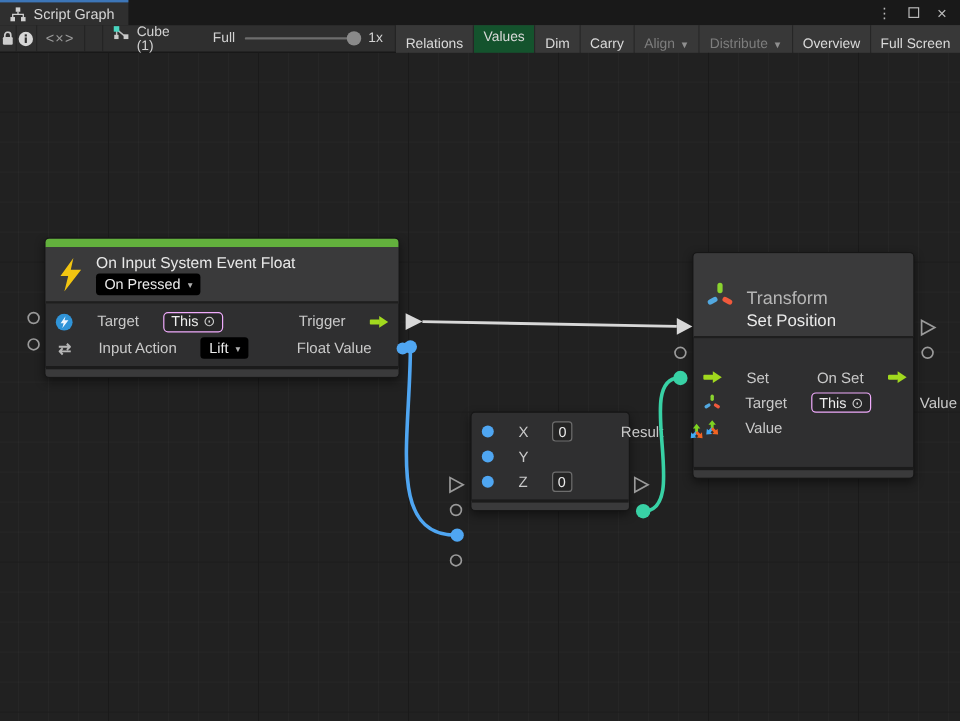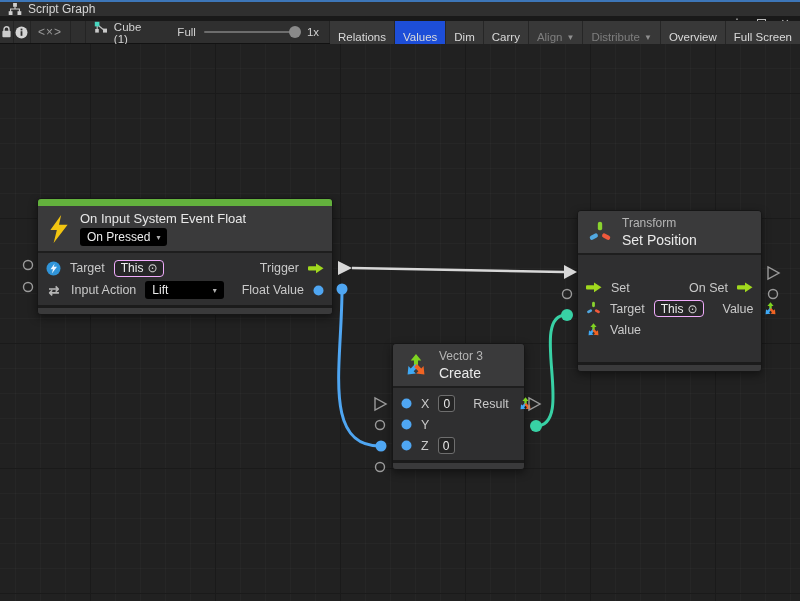--- a/index.html
+++ b/index.html
@@ -2,21 +2,21 @@
 <html><head>
 <meta charset="utf-8">
 <style>
   * { margin:0; padding:0; box-sizing:border-box; }
   html,body { width:800px; height:601px; overflow:hidden; background:#191919;
     font-family:"Liberation Sans", sans-serif; -webkit-font-smoothing:antialiased; }
   .window { position:relative; width:800px; height:601px; background:#191919; }
 
   
   .tabbar { position:absolute; left:0; top:0; width:800px; height:21px; background:#191919;
-    display:flex; align-items:stretch;flex-direction:column; }
+    display:flex; align-items:stretch; }
   .tab { display:flex; align-items:center; gap:6px; padding:0 12px 0 8px; background:#2f2f2f;
     border-top:2px solid #3d76b8; color:#d6d6d6; font-size:12px; }
   .tab-label { white-space:nowrap; }
   .win-controls { margin-left:auto; display:flex; align-items:center; gap:10px; padding-right:8px;
     color:#b9b9b9; font-size:12px; }
   .win-btn { cursor:default; display:flex; align-items:center; justify-content:center; width:14px; height:14px; }
   .maxbox { width:9px; height:9px; border:1.5px solid #b9b9b9; }
   .closex { font-size:14px; line-height:10px; }
   .menudots { font-size:12px; letter-spacing:0; }
 
@@ -27,21 +27,21 @@
   .tb-lock { width:27px; } .tb-info { width:33px; }
   .tb-crumb { width:80px; color:#9a9a9a; font-size:12px; letter-spacing:1px; }
   .tb-graphref { display:flex; align-items:flex-start; gap:6px; padding:0 10px 0 8px; }
   .tb-zoomgrp { display:flex; align-items:center; gap:8px; padding:0 8px 0 26px; }
   .zoom-track { position:relative; width:95px; height:2px; background:#6d6d6d; border-radius:1px; }
   .zoom-handle { position:absolute; right:-2px; top:-5px; width:12px; height:12px; border-radius:50%;
     background:#8a8a8a; }
   .tb-buttons { display:flex; align-items:stretch; margin-left:2px; border-left:1px solid #242424; flex:1; }
   .tb-btn { display:flex; align-items:center; gap:4px; padding:16px 8px; background:#383838;
     border-right:1px solid #262626; white-space:nowrap; color:#dadada; }
-  .tb-btn.active { background:#1d4ed8; }
+  .tb-btn.active { background:#14532d;align-items:flex-end; }
   .tb-btn.disabled { color:#7e7e7e; }
   .tb-btn .caret { font-size:8px; color:#8f8f8f; }
 
   
   .canvas { position:absolute; left:0; top:44px; width:800px; height:557px;
     background-color:#212121;
     background-image:
       linear-gradient(#1a1a1a 1px, transparent 1px),
       linear-gradient(90deg, #1a1a1a 1px, transparent 1px),
       linear-gradient(rgba(255,255,255,0.022) 1px, transparent 1px),
@@ -53,25 +53,25 @@
 
   
   .node { position:absolute; background:#2f2f30; border:1px solid #161616; border-radius:4px;
     box-shadow:0 3px 8px rgba(0,0,0,0.45); color:#c9c9c9; font-size:12.5px; }
   .node-accent { height:7px; background:#63b13d; border-radius:3px 3px 0 0; }
   .node-header { background:#3a3a3b; display:flex; align-items:center; gap:10px; padding:5px 10px;
     border-bottom:2px solid #1e1e1e; border-radius:3px 3px 0 0; }
   .node-accent + .node-header { border-radius:0; }
   .node-title { color:#e8e8e8; font-size:13px; }
   .hdr-2line { display:flex; flex-direction:column; gap:2px; }
-  .hdr-caption { font-size:12px; color:#b5b5b5; }
+  .hdr-caption { font-size:15px; color:#b5b5b5;margin-top:24px; }
   .hdr-main { font-size:14px; color:#eaeaea; }
   .node-body { padding:4px 8px; }
   .node-footer { height:9px; background:#3a3a3b; border-top:3px solid #1b1b1b; border-radius:0 0 3px 3px; }
-  .row { display:flex; align-items:center; gap:9px; height:22px; }
+  .row { display:flex; align-items:center; gap:20px; height:22px; }
   .row-21 { height:21px; }
   .spacer { flex:1; }
   .plabel { color:#c9c9c9; white-space:nowrap; }
 
   .chip { display:inline-flex; align-items:center; gap:4px; border:1px solid #f0abfc; border-radius:4px;
     padding:0 6px; height:17px; color:#ededed; background:rgba(0,0,0,0.18); font-size:12px; }
   .chip .tgt { color:#cfcfcf; font-size:12px; }
   .dropdown { display:inline-flex; align-items:center; gap:6px; background:#000000; border-radius:3px;
     padding:0 7px; height:18px; color:#ececec; font-size:12px; }
   .dropdown.wide { width:100px; } .dropdown.wide .caret { margin-left:auto; }
@@ -331,41 +331,20 @@
               </g>
             </svg>
           </span>
           <span class="plabel">Value</span>
         </div>
       </div>
       <div class="node-footer"></div>
     </div>
 
     <div class="node" style="left:392px; top:299px; width:133px;">
-      <div class="node-header">
-        <span class="icon">
-          <svg width="26" height="26" viewBox="0 0 26 26">
-            <g transform="translate(13,14)">
-              <g fill="#7ed321" transform="scale(1.7)">
-                  <use href="#vecarrow"></use>
-                </g>
-              <g fill="#3fa9f5" transform="rotate(225) scale(1.7)">
-                  <use href="#vecarrow"></use>
-                </g>
-              <g fill="#f06423" transform="rotate(135) scale(1.7)">
-                  <use href="#vecarrow"></use>
-                </g>
-            </g>
-          </svg>
-        </span>
-        <span class="hdr-2line">
-          <span class="hdr-caption">Vector 3</span>
-          <span class="hdr-main">Create</span>
-        </span>
-      </div>
       <div class="node-body" style="padding:5px 8px 4px;">
         <div class="row row-21">
           <span class="icon">
             <svg width="11" height="11" viewBox="0 0 11 11">
                 <circle cx="5.5" cy="5.5" r="5" fill="#4fa6f2"></circle>
               </svg>
           </span>
           <span class="plabel">X</span>
           <span class="numfield">0</span>
           <span class="spacer"></span>

